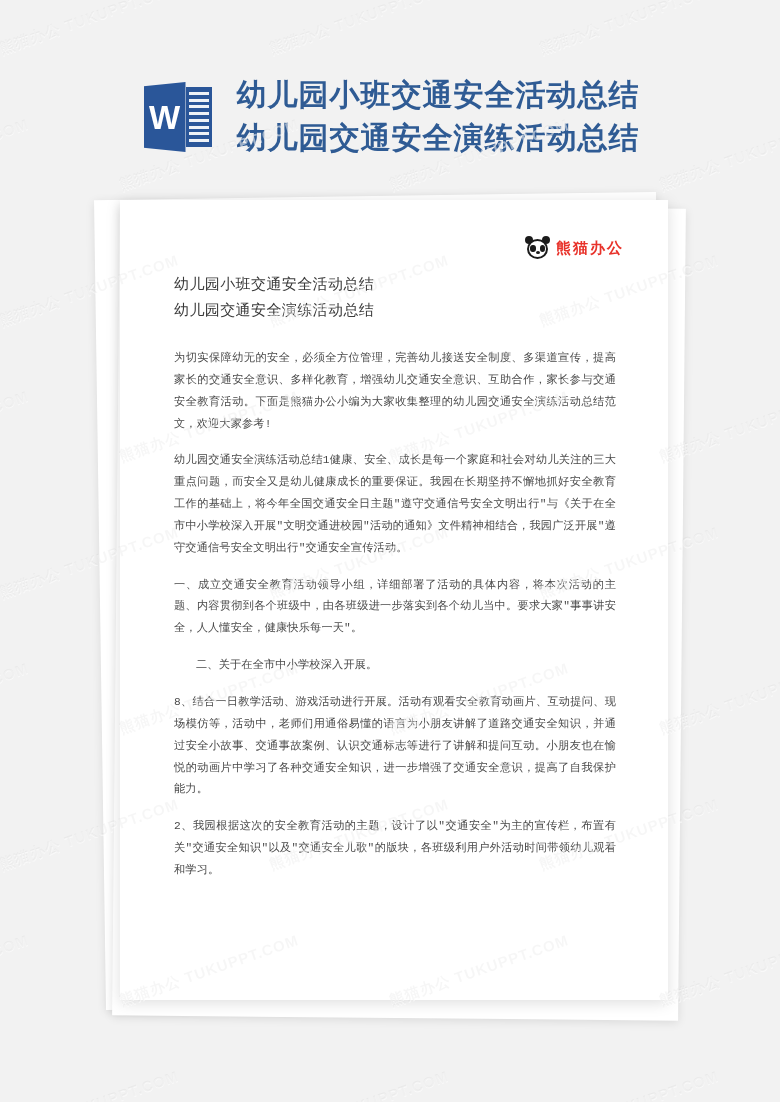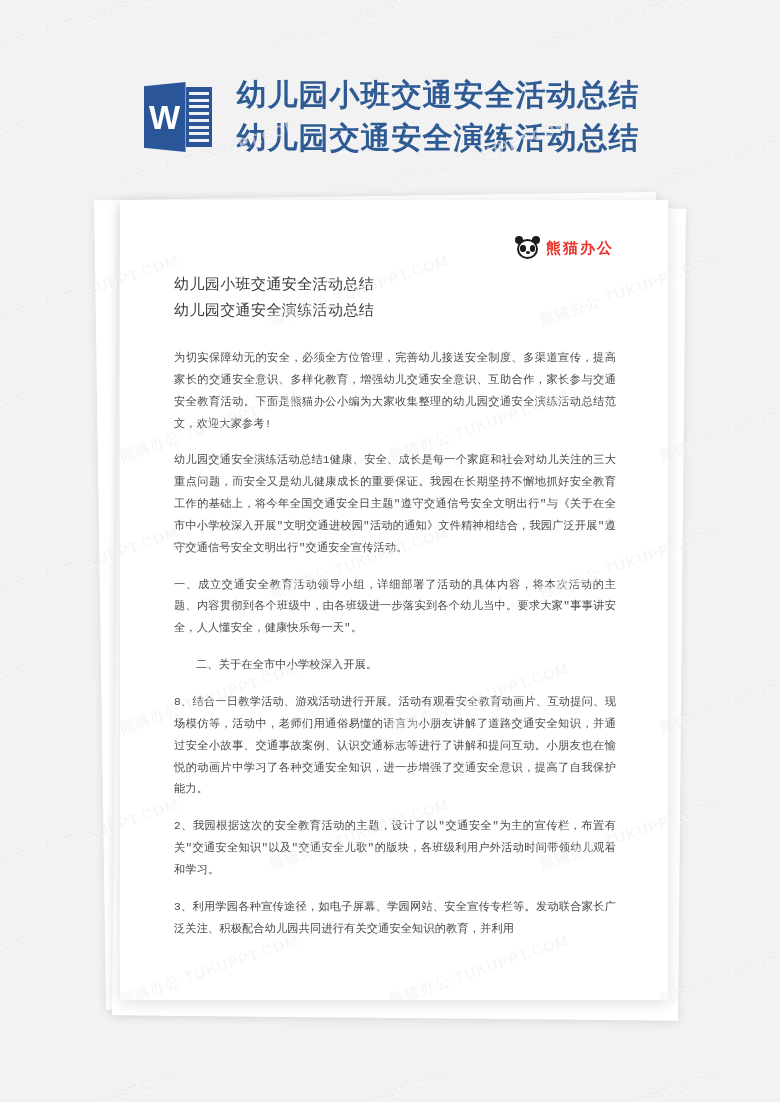--- a/index.html
+++ b/index.html
@@ -147,21 +147,21 @@
   }
 
   
   .doc-inner {
     position: absolute;
     inset: 0;
     padding: 0;
   }
   .brand {
     position: absolute;
-    right: 54px;
+    right: 44px;
     top: 36px;
     display: flex;
     align-items: center;
     gap: 6px;
   }
   .panda {
     width: 25px;
     height: 25px;
     position: relative;
     flex: none;
@@ -272,21 +272,20 @@
         <div>幼儿园交通安全演练活动总结</div>
       </div>
 
       <div class="doc-body">
         <p class="para">为切实保障幼无的安全，必须全方位管理，完善幼儿接送安全制度、多渠道宣传，提高家长的交通安全意识、多样化教育，增强幼儿交通安全意识、互助合作，家长参与交通安全教育活动。下面是熊猫办公小编为大家收集整理的幼儿园交通安全演练活动总结范文，欢迎大家参考!</p>
         <p class="para">幼儿园交通安全演练活动总结1健康、安全、成长是每一个家庭和社会对幼儿关注的三大重点问题，而安全又是幼儿健康成长的重要保证。我园在长期坚持不懈地抓好安全教育工作的基础上，将今年全国交通安全日主题"遵守交通信号安全文明出行"与《关于在全市中小学校深入开展"文明交通进校园"活动的通知》文件精神相结合，我园广泛开展"遵守交通信号安全文明出行"交通安全宣传活动。</p>
         <p class="para">一、成立交通安全教育活动领导小组，详细部署了活动的具体内容，将本次活动的主题、内容贯彻到各个班级中，由各班级进一步落实到各个幼儿当中。要求大家"事事讲安全，人人懂安全，健康快乐每一天"。</p>
         <p class="para indent">二、关于在全市中小学校深入开展。</p>
         <p class="para bold-lead">8、结合一日教学活动、游戏活动进行开展。活动有观看安全教育动画片、互动提问、现场模仿等，活动中，老师们用通俗易懂的语言为小朋友讲解了道路交通安全知识，并通过安全小故事、交通事故案例、认识交通标志等进行了讲解和提问互动。小朋友也在愉悦的动画片中学习了各种交通安全知识，进一步增强了交通安全意识，提高了自我保护能力。</p>
         <p class="para bold-lead">2、我园根据这次的安全教育活动的主题，设计了以"交通安全"为主的宣传栏，布置有关"交通安全知识"以及"交通安全儿歌"的版块，各班级利用户外活动时间带领幼儿观看和学习。</p>
-        <p class="para bold-lead">3、利用学园各种宣传途径，如电子屏幕、学园网站、安全宣传专栏等。发动联合家长广泛关注、积极配合幼儿园共同进行有关交通安全知识的教育，并利用</p>
       </div>
 
     </div>
   </div>
 </div>
 
 <div class="header">
   <div class="word-icon">
     <span class="wi-left"></span>
     <span class="wi-w">W</span>

